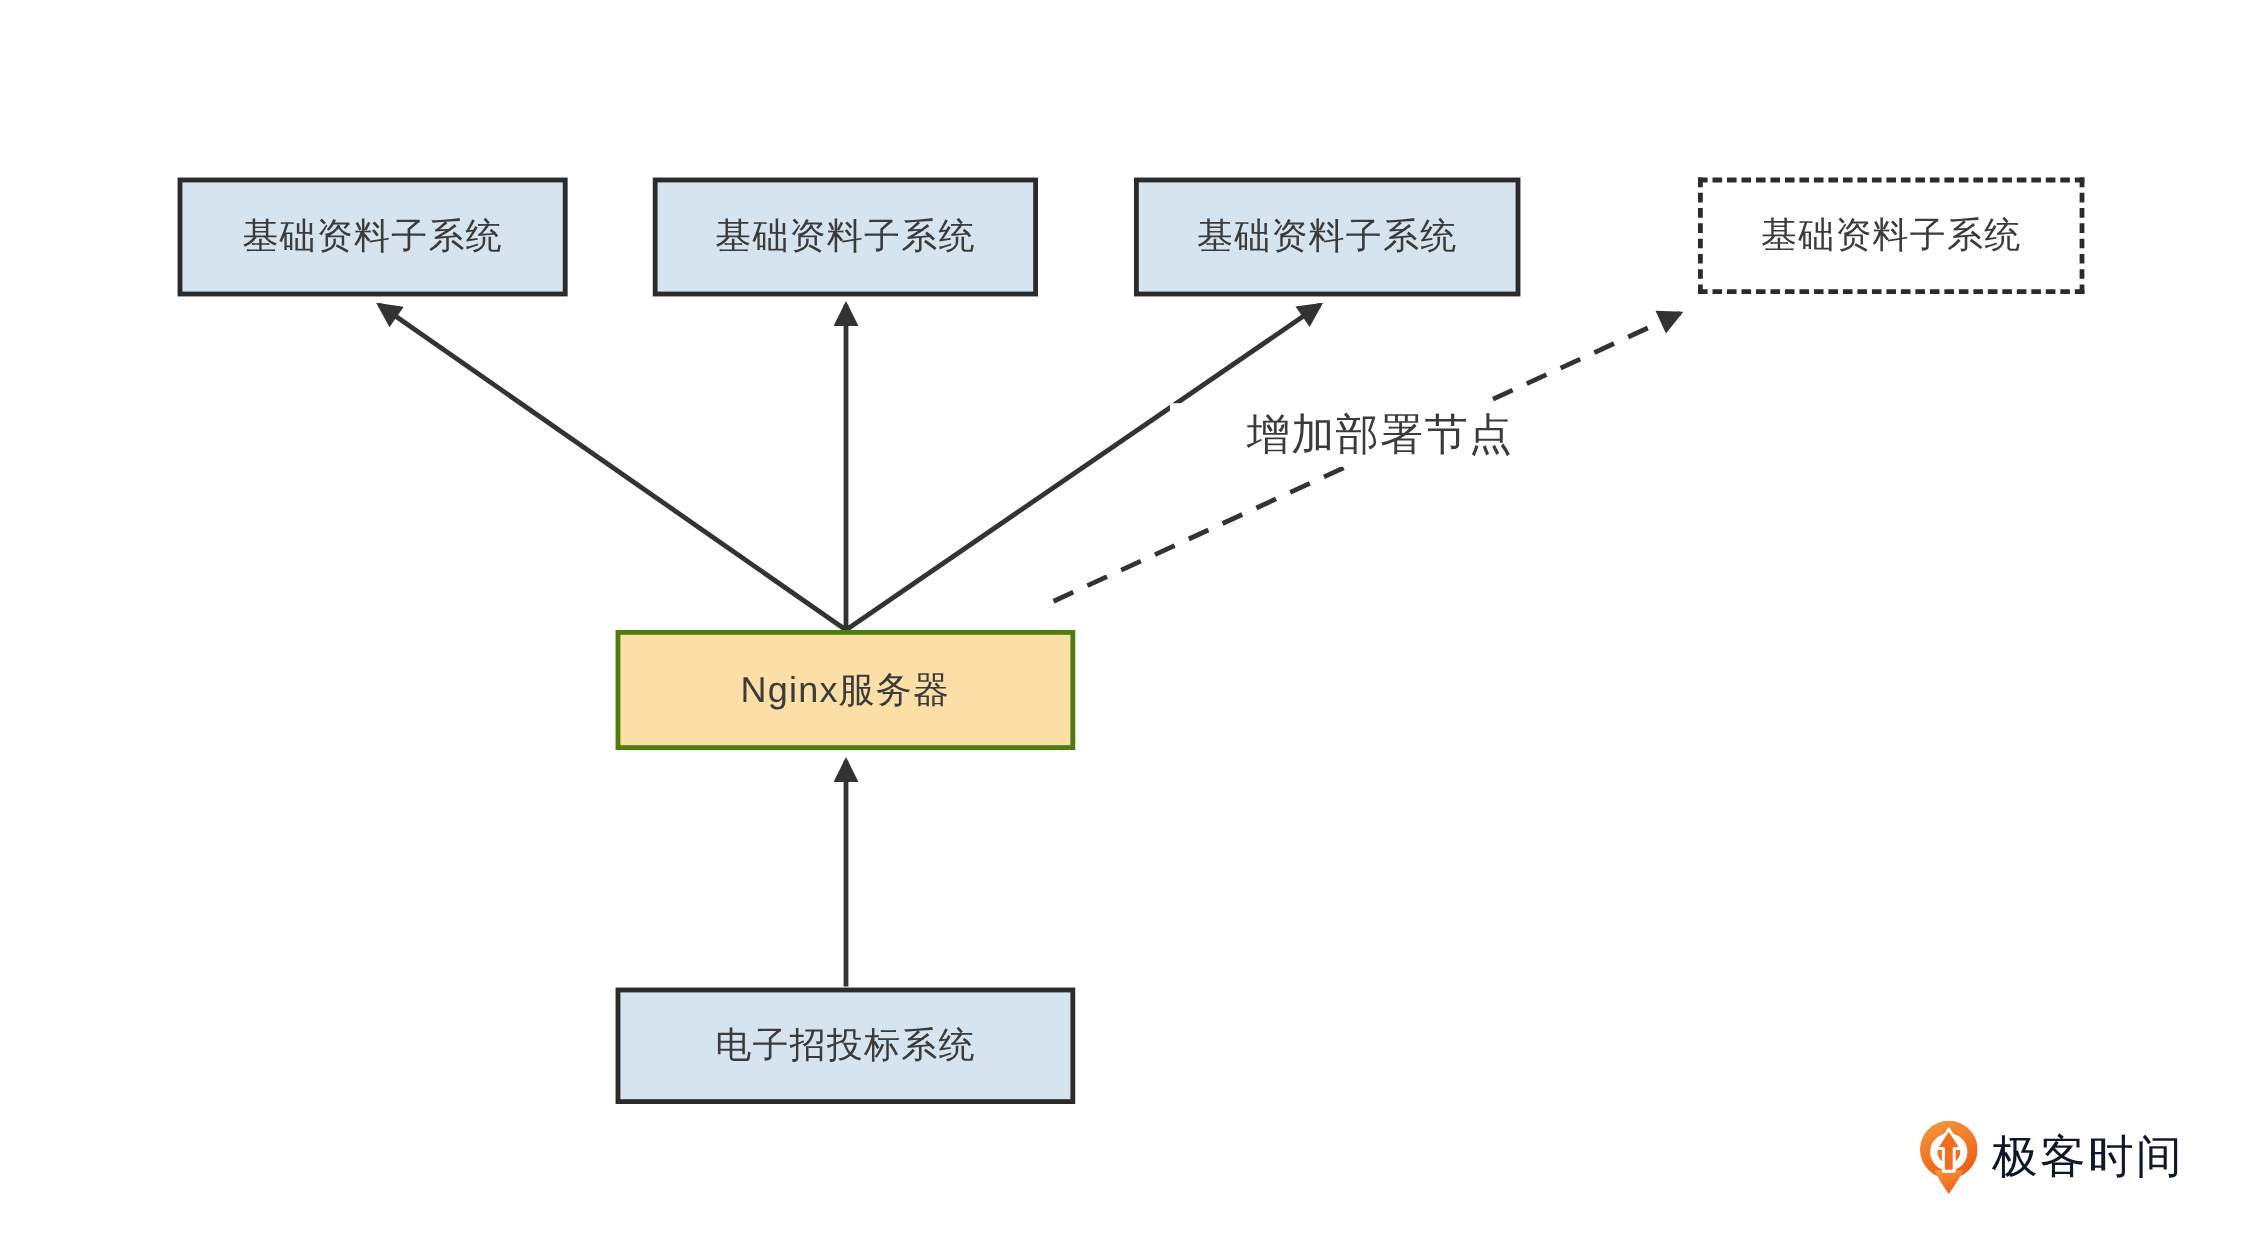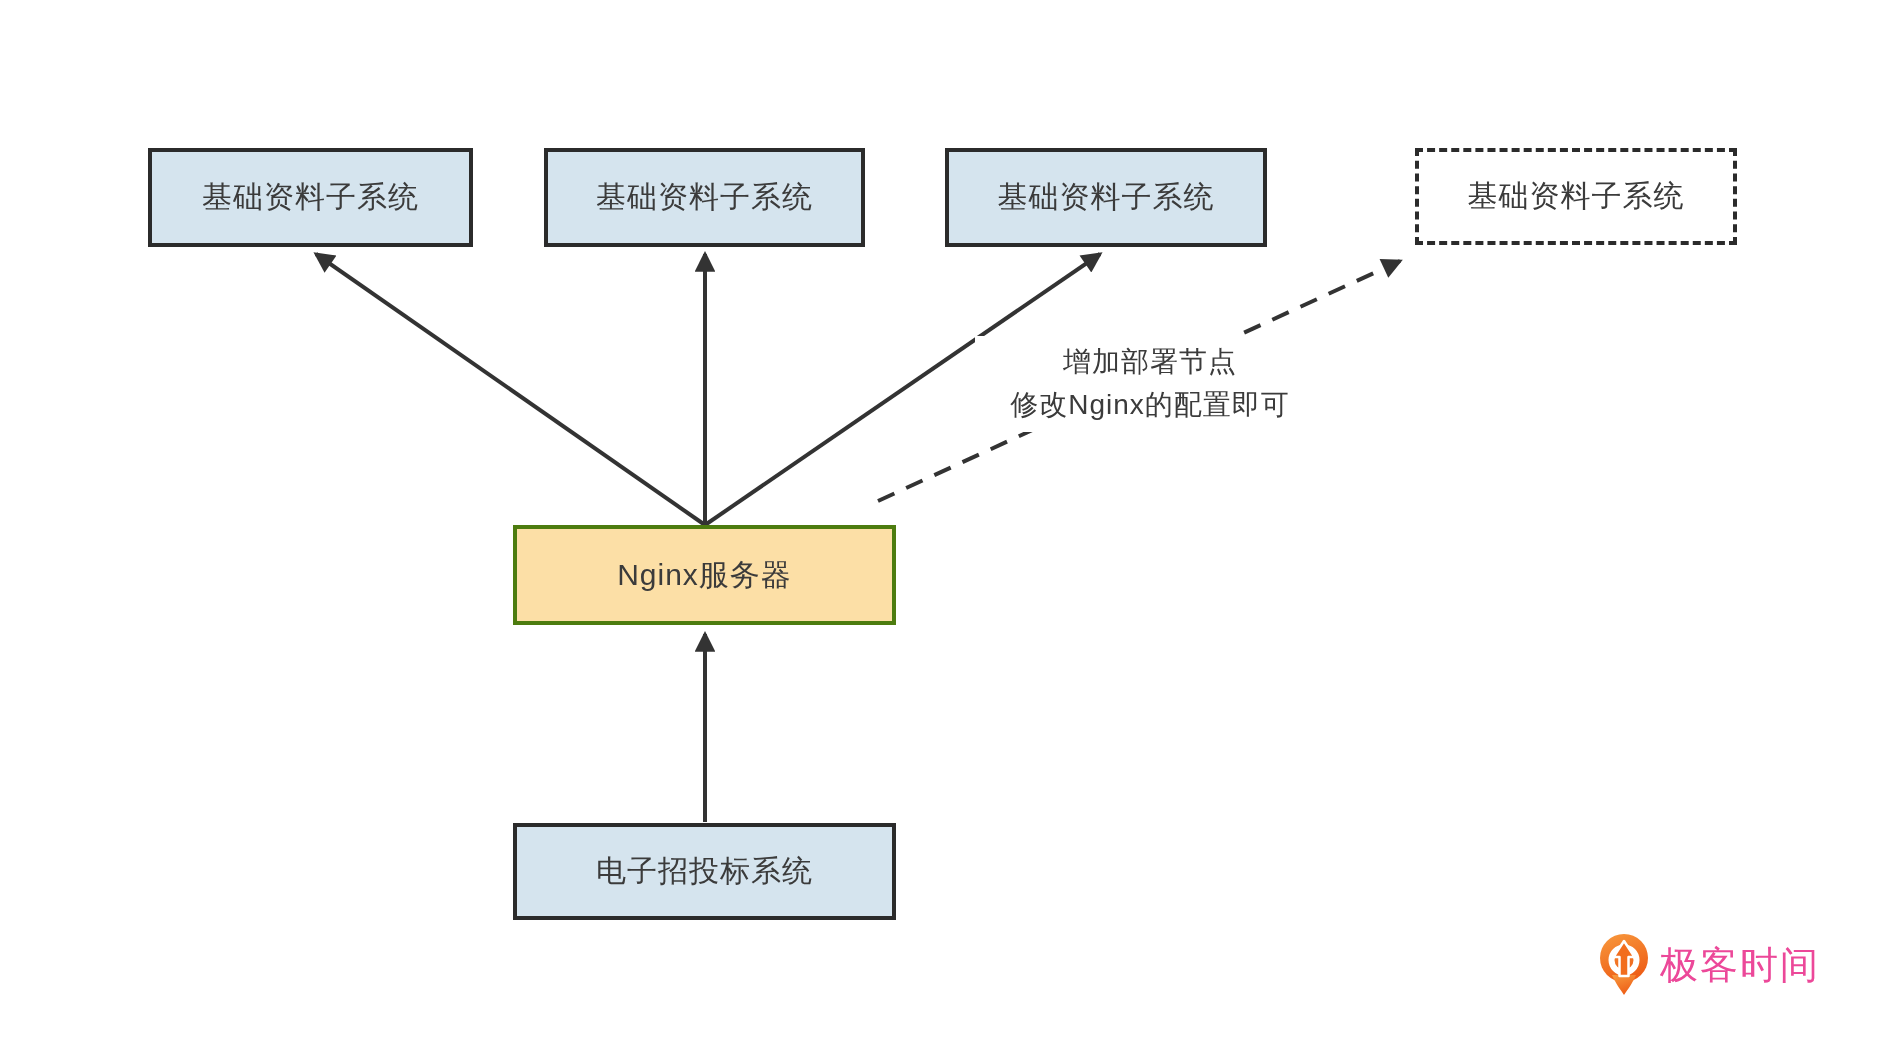--- a/index.html
+++ b/index.html
@@ -53,42 +53,42 @@
   .box-source { left: 513px; top: 823px; width: 383px; height: 97px; }
 
   .annotation {
     position: absolute;
     left: 975px;
     top: 336px;
     width: 350px;
     background: #ffffff;
     padding: 4px 0 6px 0;
     text-align: center;
-    font-size: 28px;
+    font-size: 36px;
     line-height: 43px;
     color: #3b3b3b;
     letter-spacing: 1px;
   }
 
   .brand {
     position: absolute;
     left: 1600px;
     top: 934px;
     display: flex;
     align-items: center;
   }
   .brand-icon {
     width: 48px;
     height: 62px;
     flex: 0 0 auto;
   }
   .brand-text {
     margin-left: 12px;
     font-size: 38px;
-    color: #ec4899;
+    color: #0f172a;
     letter-spacing: 2px;
     line-height: 62px;
     white-space: nowrap;
   }
 </style>
 </head>
 <body>
 
 <div class="canvas">
 
@@ -121,21 +121,20 @@
   <div class="node orange box-nginx">
     <span>Nginx服务器</span>
   </div>
 
   <div class="node blue box-source">
     <span>电子招投标系统</span>
   </div>
 
   <div class="annotation">
     <div>增加部署节点</div>
-    <div>修改Nginx的配置即可</div>
   </div>
 
   <div class="brand">
     <svg class="brand-icon" viewBox="0 0 48 62" xmlns="http://www.w3.org/2000/svg">
       <defs>
         <linearGradient id="og" x1="0" y1="0" x2="0.4" y2="1">
           <stop offset="0" stop-color="#f89a3e"></stop>
           <stop offset="1" stop-color="#ee5f17"></stop>
         </linearGradient>
       </defs>

